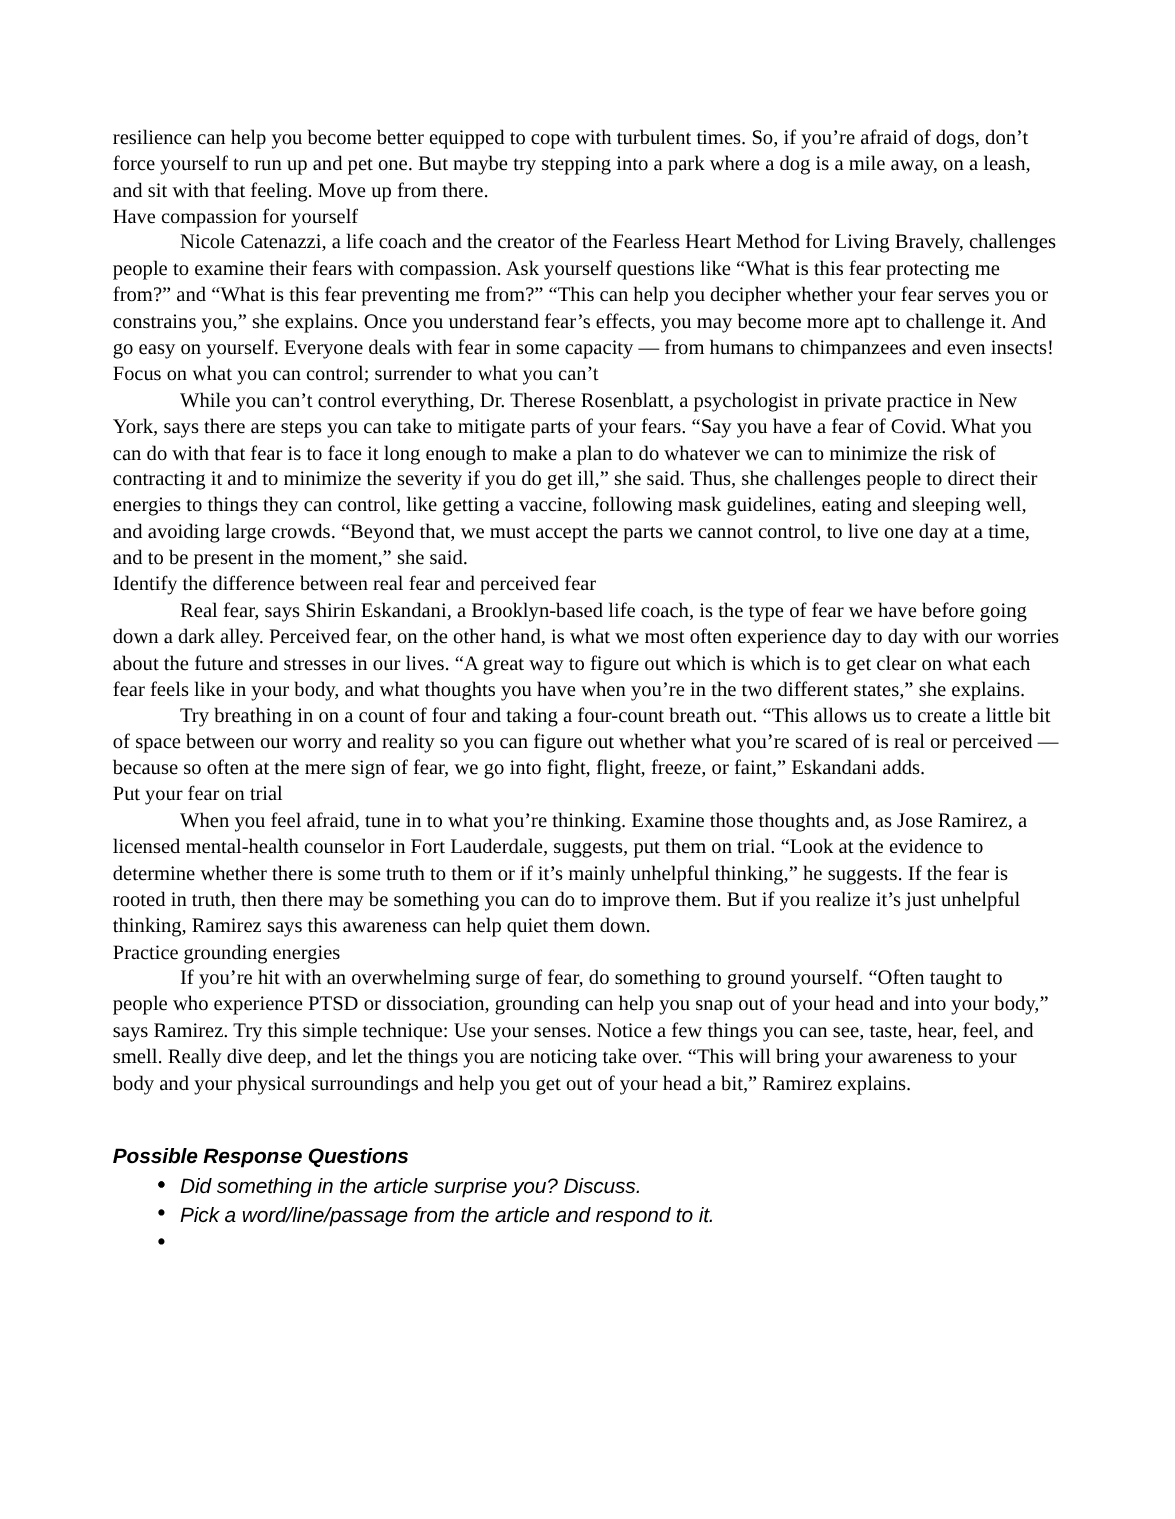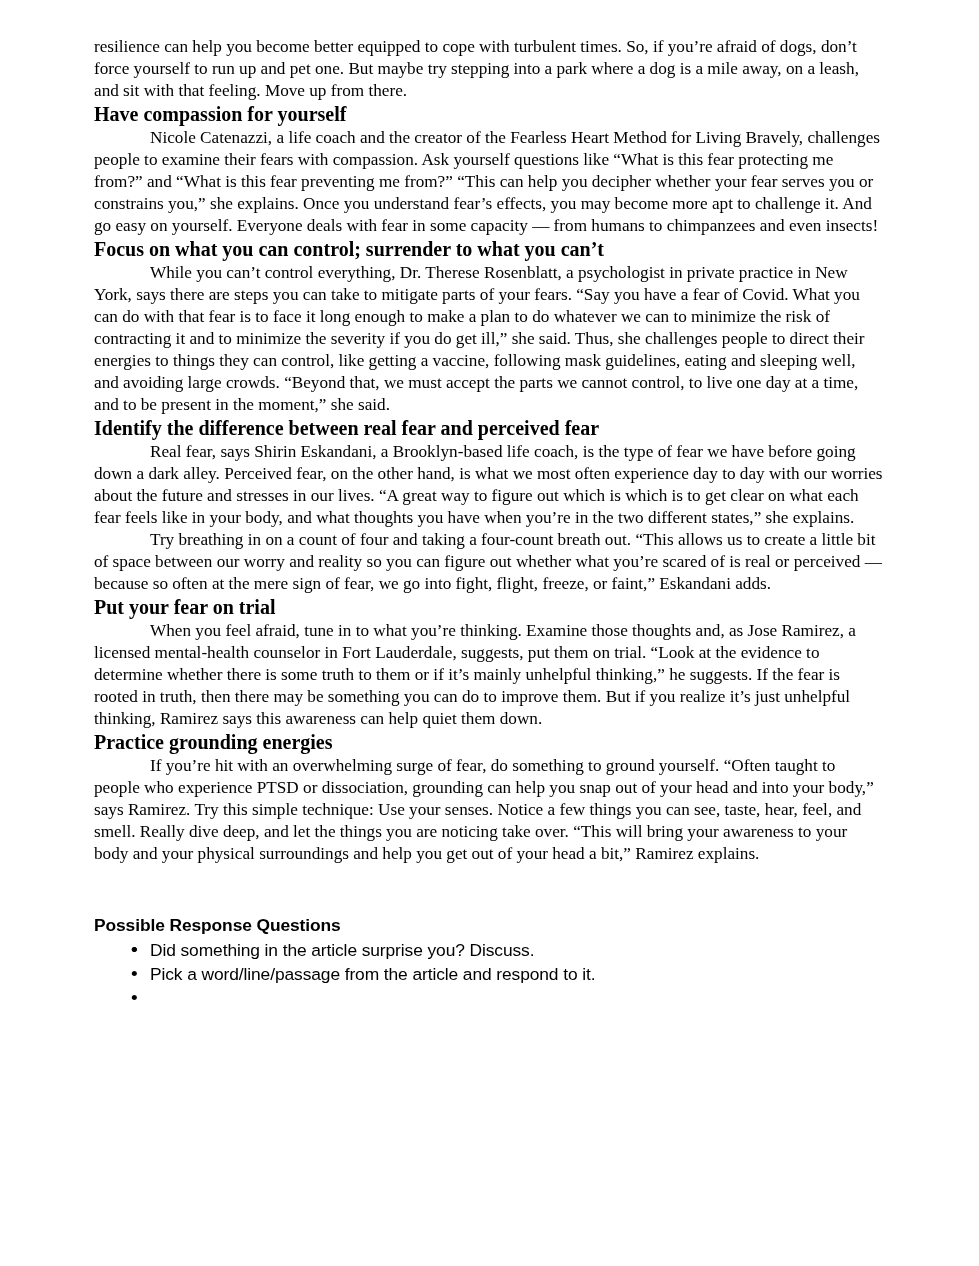--- a/index.html
+++ b/index.html
@@ -14,50 +14,51 @@
     font-family: "Liberation Serif", serif;
     color: #000000;
     -webkit-font-smoothing: antialiased;
   }
   .page {
     position: absolute;
     left: 0; top: 0;
     width: 979px;
     height: 964px;
     box-sizing: border-box;
-    padding: 36px 96px 0 94px;
+    padding: 104px 96px 0 94px;
   }
   .doc-body {
     font-family: "Liberation Serif", serif;
     font-size: 17.2px;
     line-height: 1.275;
     text-align: left;
   }
   p.para {
     margin: 0;
     text-indent: 56px;
   }
   p.para.noindent {
     text-indent: 0;
   }
   h2.subhead {
     margin: 0;
-    font-size: 20px;
-    font-weight: bold;
+    font-size: 17px;
+    font-weight: normal;
     line-height: 1.275;
   }
   .questions-title {
     font-family: "Liberation Sans", sans-serif;
     font-weight: bold;
     font-size: 17.4px;
     margin: 0 0 2px 0;
     letter-spacing: -0.1px;
   }
   .questions-wrap {
-    margin-top: 50px;
+    margin-top: 39px;
+    font-style: italic;
   }
   ul.questions {
     margin: 0;
     padding: 0;
     list-style: none;
   }
   ul.questions li {
     font-family: "Liberation Sans", sans-serif;
     font-size: 17.4px;
     line-height: 1.38;

